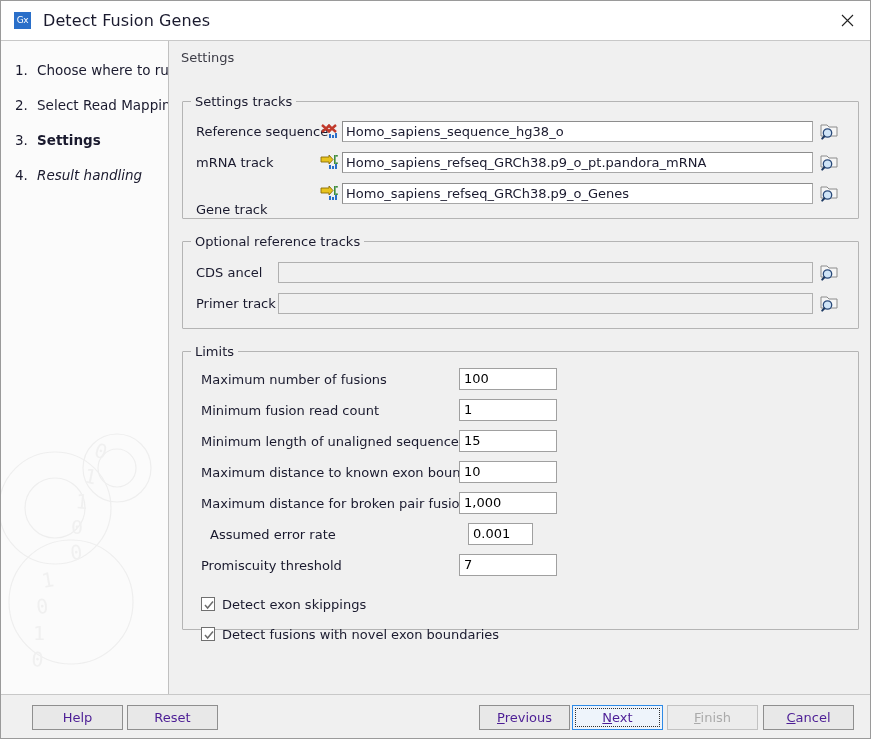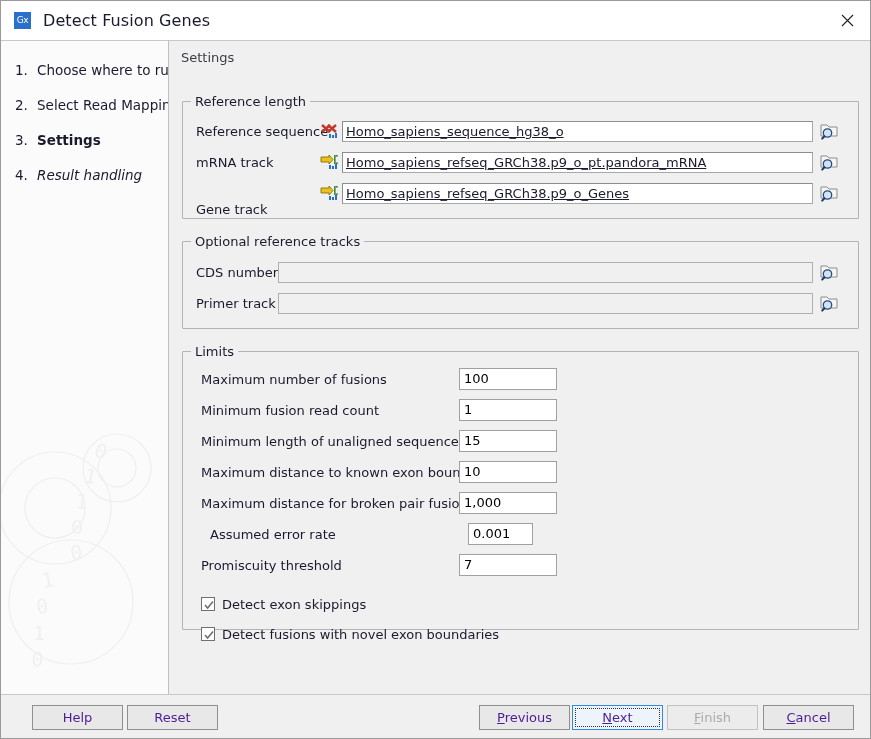--- a/index.html
+++ b/index.html
@@ -168,21 +168,20 @@
     border: 1px solid #a8a8a8;
     border-top-color: #8d8d8d;
     border-left-color: #8d8d8d;
     font-size: 13px;
     color: #1a1a2e;
     padding: 0 3px;
     line-height: 19px;
     overflow: hidden;
     white-space: nowrap;
     font-family: "DejaVu Sans", "Liberation Sans", sans-serif;
-    text-decoration: underline;
   }
   .textfield.disabled { background: #f0f0f0; border-color: #b0b0b0; }
 
   .browse-btn {
     width: 22px; height: 22px;
     margin-left: 5px;
     flex: 0 0 22px;
     cursor: default;
   }
   .browse-btn svg { display: block; }
@@ -316,21 +315,21 @@
           <span class="label">Result handling</span>
         </div>
       </div>
     </div>
 
     <div id="main">
 
       <div id="settings-heading">Settings</div>
 
       <div class="group" id="group-reference">
-        <div class="legend">Reference length</div>
+        <div class="legend">Settings tracks</div>
 
         <div class="row" style="left:13px; top:18px; width:650px;">
           <span class="rlabel" style="width:124px;">Reference sequence</span>
           <span class="track-icon">
             <svg width="18" height="16" viewBox="0 0 18 16">
               <path d="M2,2 L10,9 M10,2 L2,9" stroke="#c0392b" stroke-width="2.4" fill="none"></path>
               <path d="M8,2 L16,9 M16,2 L8,9" stroke="#c0392b" stroke-width="2.4" fill="none"></path>
               <rect x="9" y="11" width="2" height="4" fill="#2a6fc9"></rect>
               <rect x="12" y="12" width="2" height="3" fill="#2a6fc9"></rect>
               <rect x="15" y="10" width="2" height="5" fill="#2a6fc9"></rect>
@@ -390,21 +389,21 @@
               <path d="M6.4,16.2 L4.2,18.6" stroke="#1d3a63" stroke-width="2" stroke-linecap="round"></path>
             </svg>
           </span>
         </div>
       </div>
 
       <div class="group" id="group-optional">
         <div class="legend">Optional reference tracks</div>
 
         <div class="row" style="left:13px; top:19px; width:650px;">
-          <span class="rlabel" style="width:82px;">CDS number</span>
+          <span class="rlabel" style="width:82px;">CDS ancel</span>
           <span class="textfield disabled" style="width:535px;"></span>
           <span class="browse-btn">
             <svg width="22" height="22" viewBox="0 0 22 22">
               <path d="M3,5 L9,5 L11,7 L19,7 L19,16 L3,16 Z" fill="#f5f5f5" stroke="#8c8c8c" stroke-width="1"></path>
               <circle cx="9.5" cy="13" r="4.2" fill="#cfe4f7" stroke="#2a4a7a" stroke-width="1.3"></circle>
               <path d="M6.4,16.2 L4.2,18.6" stroke="#1d3a63" stroke-width="2" stroke-linecap="round"></path>
             </svg>
           </span>
         </div>
 

